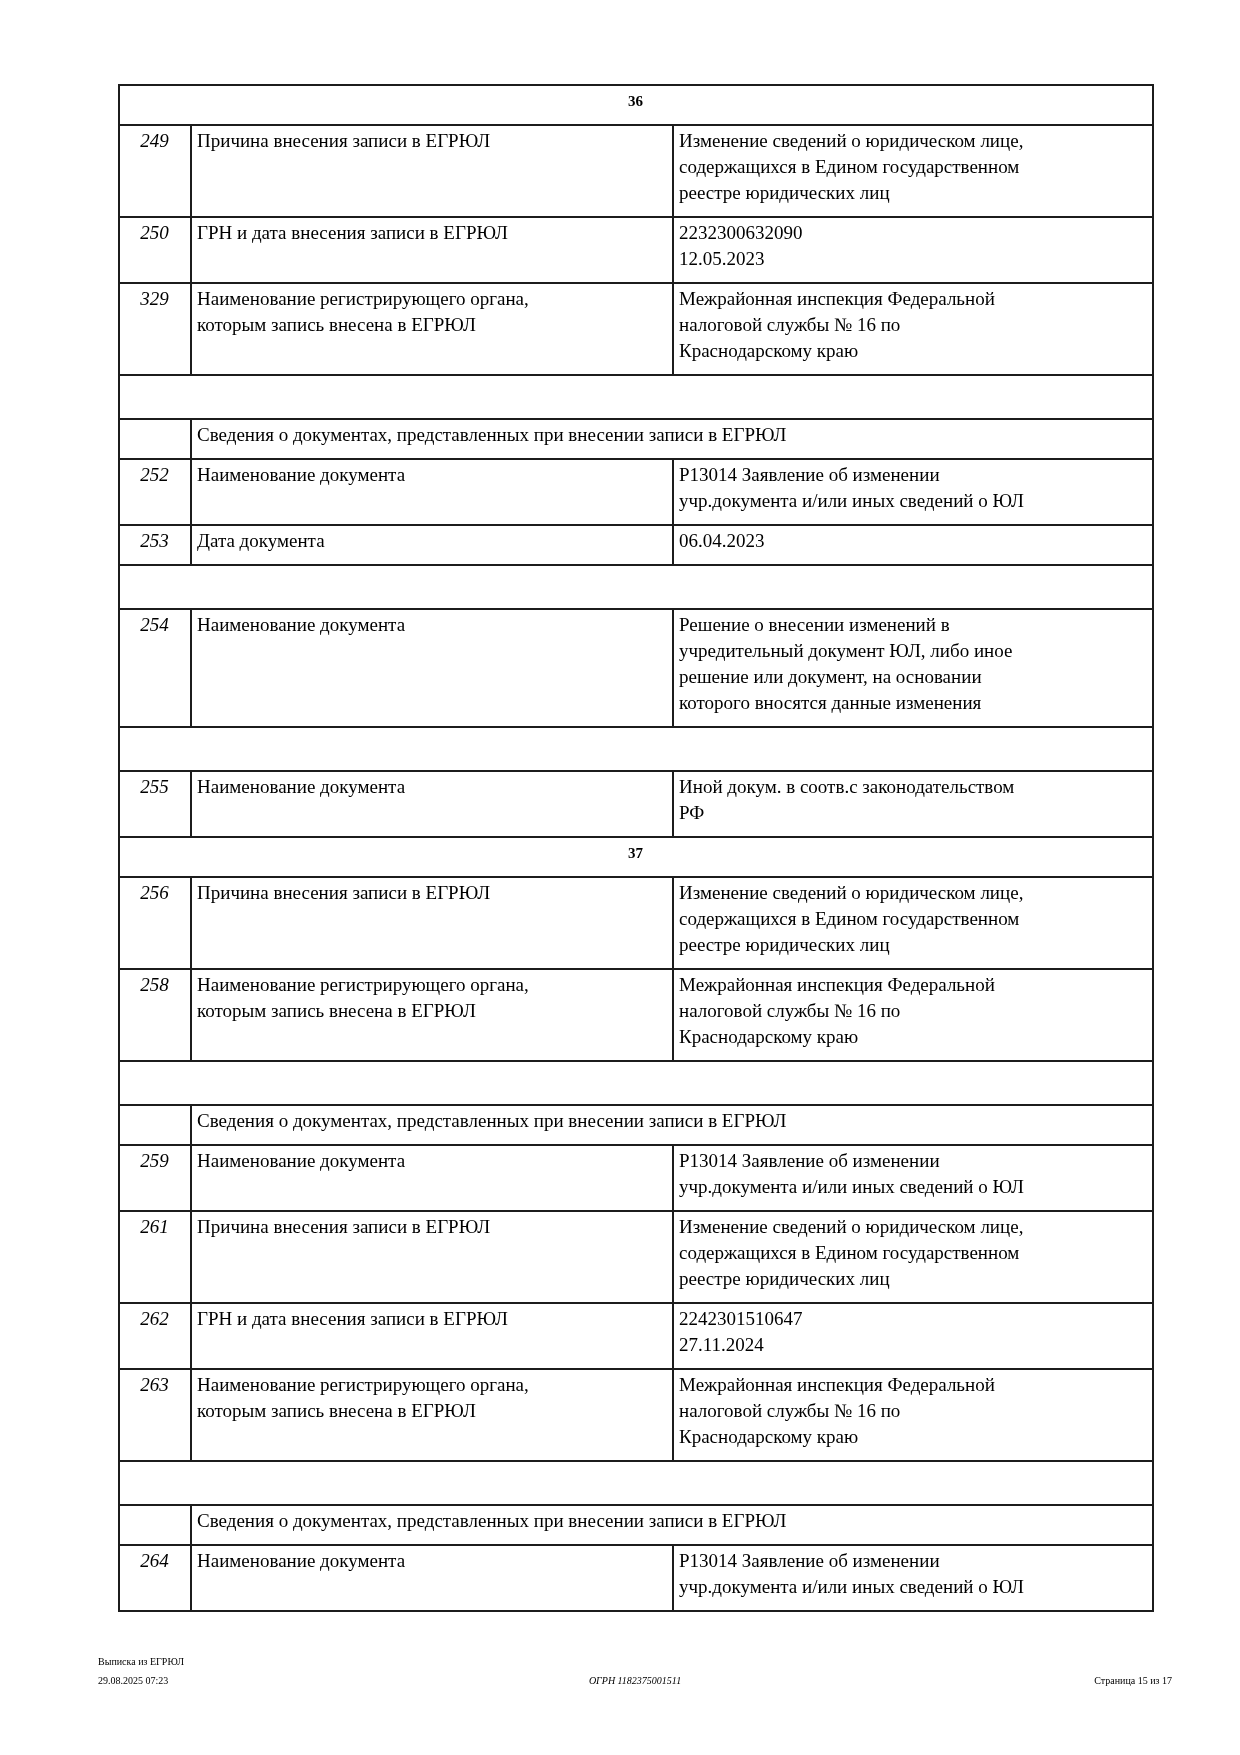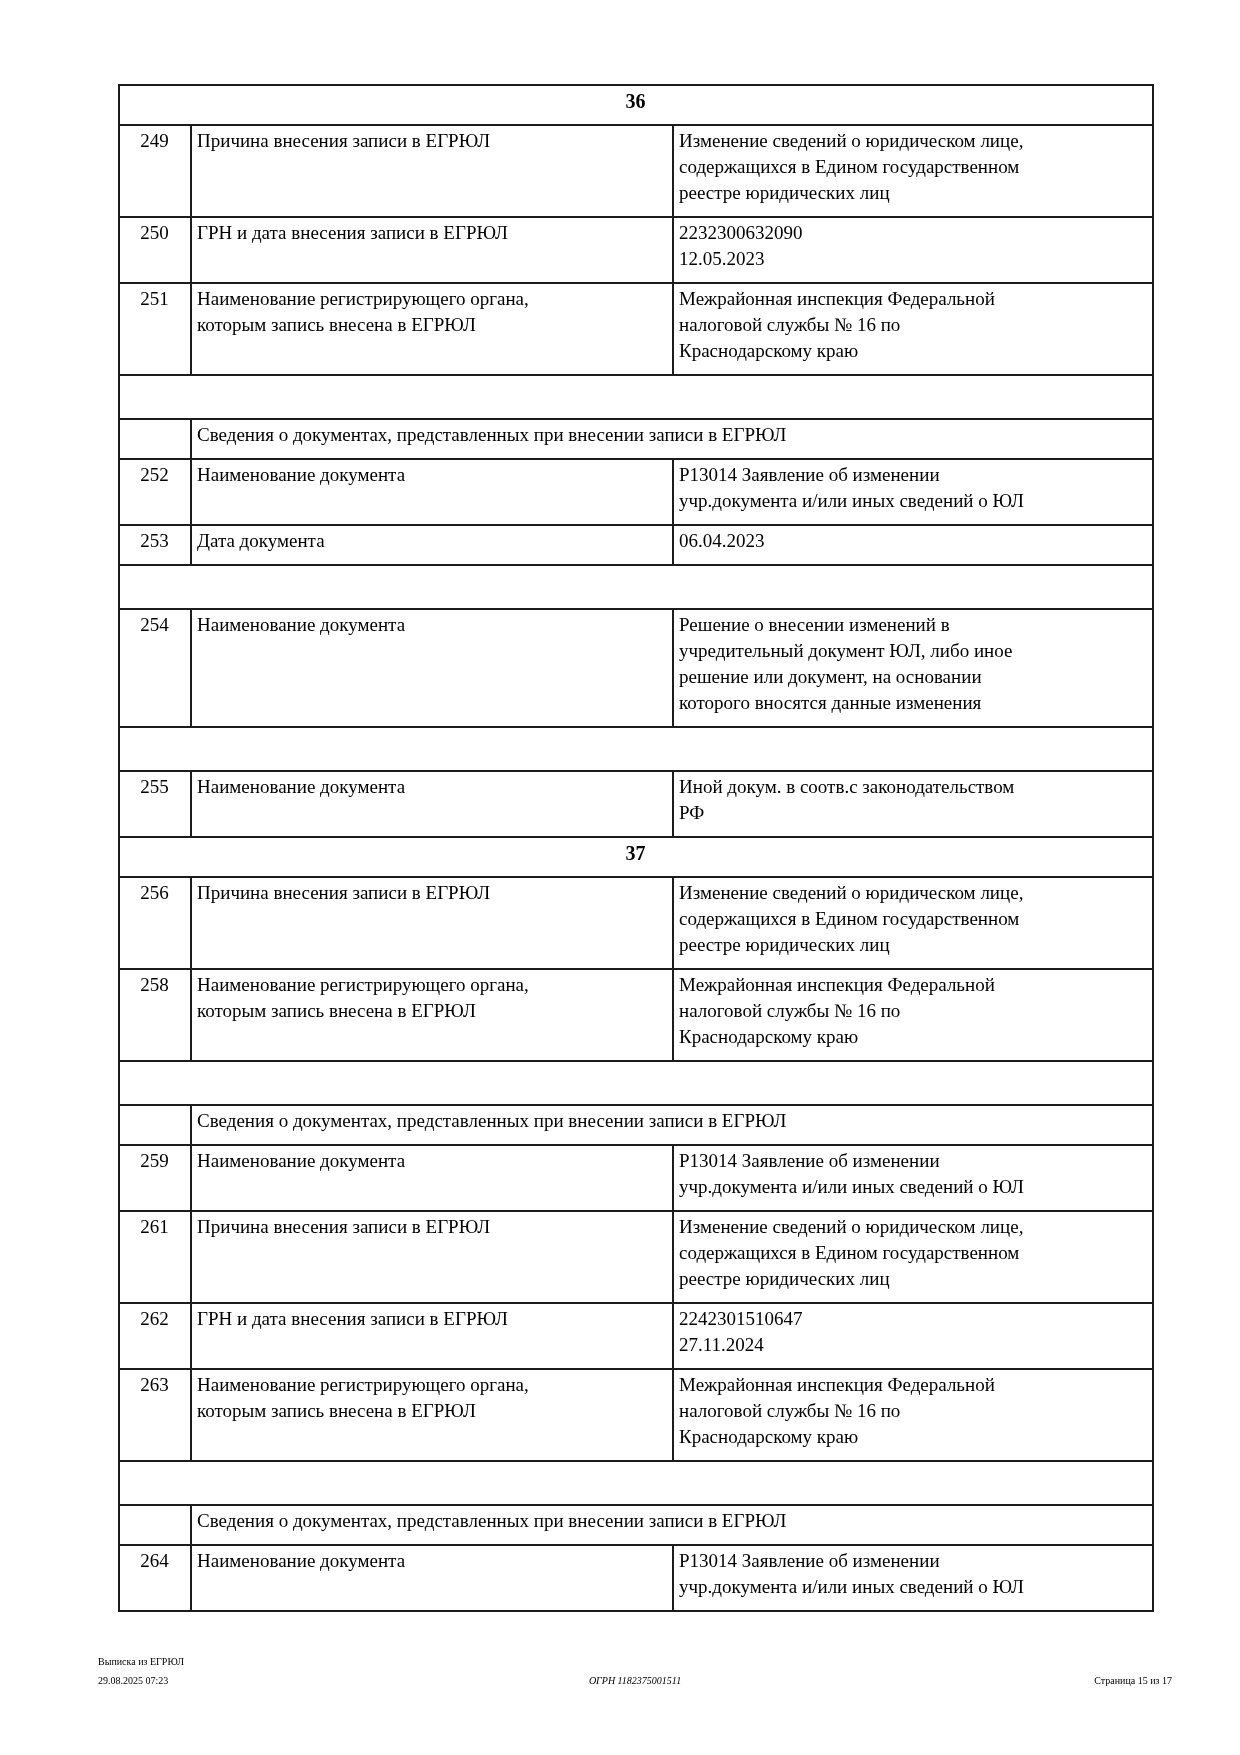--- a/index.html
+++ b/index.html
@@ -32,28 +32,29 @@
   }
   table.egrul td {
     border: 2px solid #1c1c1c;
     vertical-align: top;
     padding: 2px 6px 10px 5px;
     overflow: hidden;
   }
   td.cell-num {
     text-align: center;
     padding: 2px 2px 10px 2px;
+    font-style: italic;
   }
   td.cell-label, td.cell-value {
     white-space: pre-line;
   }
   td.cell-section {
     text-align: center;
     font-weight: bold;
-    font-size: 20px;
+    font-size: 15px;
     padding: 1px 0 3px 0;
   }
   td.cell-spacer {
     height: 30px;
     padding: 0;
   }
   td.cell-subheader {
     padding: 3px 6px 6px 5px;
   }
   .footer {
@@ -92,21 +93,21 @@
 содержащихся в Едином государственном
 реестре юридических лиц</td>
         </tr>
         <tr class="row-data">
           <td class="cell-num">250</td>
           <td class="cell-label">ГРН и дата внесения записи в ЕГРЮЛ</td>
           <td class="cell-value">2232300632090
 12.05.2023</td>
         </tr>
         <tr class="row-data">
-          <td class="cell-num">251</td>
+          <td class="cell-num">329</td>
           <td class="cell-label">Наименование регистрирующего органа,
 которым запись внесена в ЕГРЮЛ</td>
           <td class="cell-value">Межрайонная инспекция Федеральной
 налоговой службы № 16 по
 Краснодарскому краю</td>
         </tr>
         <tr class="row-spacer">
           <td class="cell-spacer" colspan="3"></td>
         </tr>
         <tr class="row-subheader">

